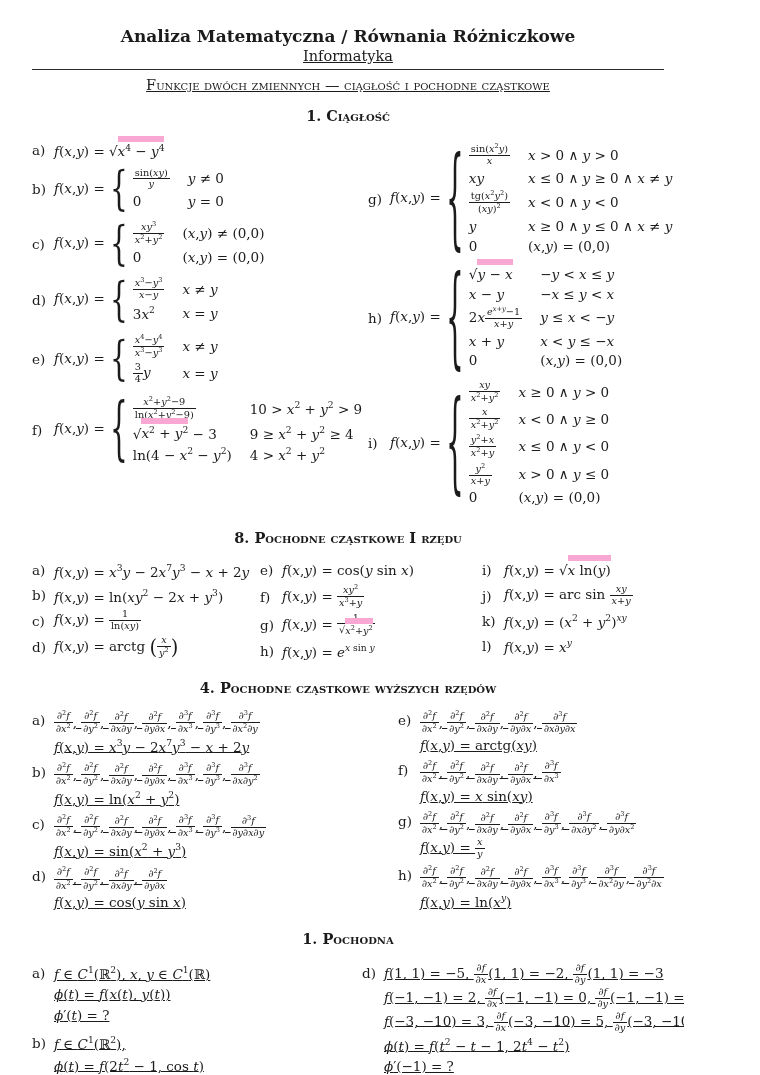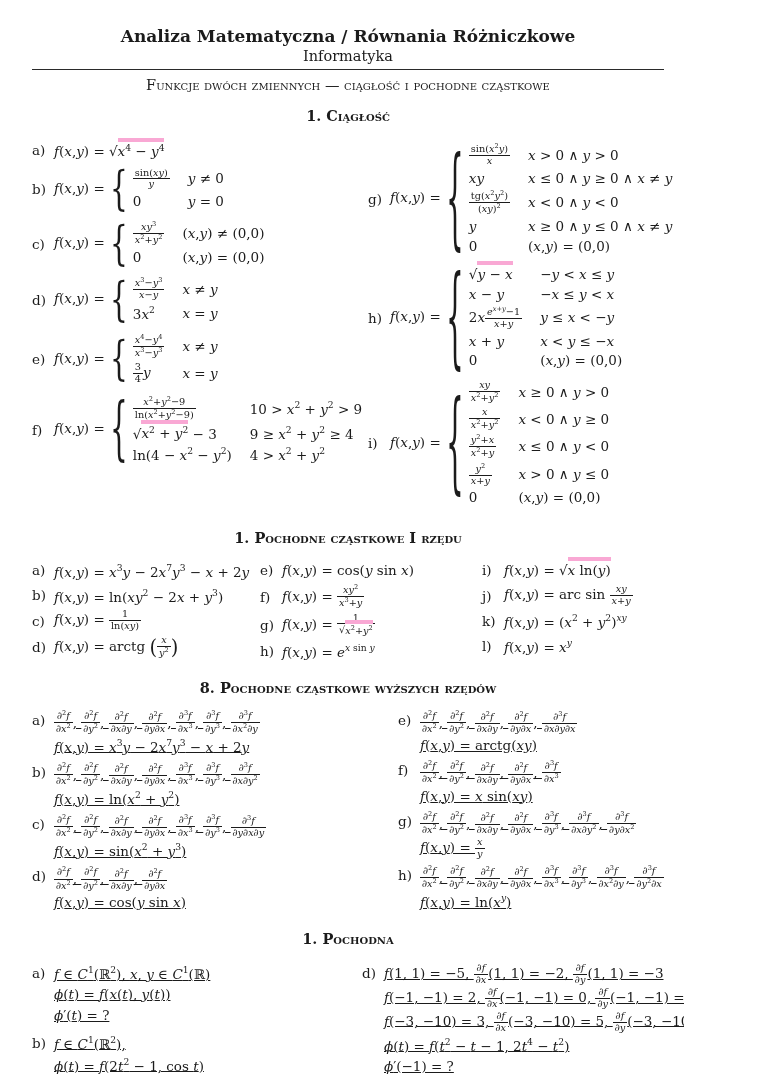--- a/index.html
+++ b/index.html
@@ -4,23 +4,23 @@
 <style>
   html,body{margin:0;padding:0;background:#ffffff;}
   .page{
     width:684px;height:1075px;box-sizing:border-box;
     padding:26px 20px 0 32px;overflow:hidden;
     font-family:"DejaVu Serif",serif;font-size:13.5px;color:#1b1b1b;
     background:#ffffff;
   }
   
   .title{text-align:center;font-weight:bold;font-size:17px;margin-bottom:2px;}
-  .subtitle{text-align:center;font-size:14.5px;margin-bottom:5px;}
+  .subtitle{text-align:center;font-size:14.5px;margin-bottom:5px;text-decoration:underline;}
   .rule{border:none;border-top:1.5px solid #2a2a2a;margin:2px 0 7px 0;}
-  .heading{text-align:center;font-variant:small-caps;font-size:14.5px;margin-bottom:4px;}
+  .heading{text-align:center;font-variant:small-caps;font-size:14.5px;margin-bottom:4px;text-decoration:underline;}
   h2.sechead{text-align:center;font-variant:small-caps;font-weight:bold;font-size:14.5px;margin:14px 0 10px 0;}
   
   .item{display:flex;align-items:center;margin:6px 0;}
   .item .lbl{flex:none;width:22px;}
   .itemt{display:flex;align-items:flex-start;margin:2px 0;}
   .itemt .lbl{flex:none;width:22px;padding-top:3px;}
   .math{white-space:nowrap;}
   .ln{display:block;white-space:nowrap;margin:1px 0;line-height:1.45;text-decoration:underline;}
   
   .cols{display:flex;align-items:flex-start;}
@@ -32,21 +32,21 @@
   .c3l{flex:none;width:366px;}
   .c3r{flex:1;}
   .c4l{flex:none;width:330px;}
   .c4r{flex:1;}
   
   i{font-family:"DejaVu Serif",serif;}
   sup{font-size:0.68em;}
   .fr{display:inline-block;vertical-align:-0.55em;text-align:center;font-size:0.72em;line-height:1.12;}
   .fr .n{display:block;border-bottom:1px solid #1b1b1b;padding:0 2px;}
   .fr .d{display:block;padding:0 2px;}
-  .ov{border-top:4px solid #f9a8d4;padding-top:1px;}
+  .ov{border-top:6px solid #f9a8d4;padding-top:1px;}
   .bp{font-size:1.45em;vertical-align:-0.18em;}
   .cases{display:inline-flex;align-items:center;vertical-align:middle;margin:2px 0;}
   .br{display:inline-block;flex:none;font-size:28px;line-height:28px;margin:0 5px 0 1px;font-weight:400;color:#1b1b1b;}
   .r2{transform:scaleY(1.65);}
   .r3{transform:scaleY(2.45);}
   .r5{transform:scaleY(3.95);}
   .crows{display:inline-grid;grid-template-columns:max-content max-content;column-gap:18px;row-gap:3px;align-items:center;justify-items:start;}
   .cv,.cc{white-space:nowrap;line-height:1.25;}
   
   .sec1 .item{margin:7px 0;}
@@ -199,21 +199,21 @@
                   <span class="cv">0</span>
                   <span class="cc">(<i>x</i>,<i>y</i>) = (0,0)</span>
                 </span>
               </span></span>
           </div>
         </div>
     </div>
   </section>
 
   <section class="sec2">
-    <h2 class="sechead">1. Pochodne cząstkowe I rzędu</h2>
+    <h2 class="sechead">8. Pochodne cząstkowe I rzędu</h2>
     <div class="cols">
       <div class="c2a">
 
           <div class="item">
             <span class="lbl">a)</span>
             <span class="math"><i>f</i>(<i>x</i>,<i>y</i>) = <i>x</i><sup>3</sup><i>y</i> − 2<i>x</i><sup>7</sup><i>y</i><sup>3</sup> − <i>x</i> + 2<i>y</i></span>
           </div>
 
           <div class="item">
             <span class="lbl">b)</span>
@@ -271,21 +271,21 @@
 
           <div class="item">
             <span class="lbl">l)</span>
             <span class="math"><i>f</i>(<i>x</i>,<i>y</i>) = <i>x</i><sup><i>y</i></sup></span>
           </div>
         </div>
     </div>
   </section>
 
   <section class="sec3">
-    <h2 class="sechead">8. Pochodne cząstkowe wyższych rzędów</h2>
+    <h2 class="sechead">4. Pochodne cząstkowe wyższych rzędów</h2>
     <div class="cols">
       <div class="c3l">
 
           <div class="itemt">
             <span class="lbl">a)</span>
             <span class="math">
               <span class="ln"><span class="fr"><span class="n">∂<sup>2</sup><i>f</i></span><span class="d">∂<i>x</i><sup>2</sup></span></span>, <span class="fr"><span class="n">∂<sup>2</sup><i>f</i></span><span class="d">∂<i>y</i><sup>2</sup></span></span>, <span class="fr"><span class="n">∂<sup>2</sup><i>f</i></span><span class="d">∂<i>x</i>∂<i>y</i></span></span>, <span class="fr"><span class="n">∂<sup>2</sup><i>f</i></span><span class="d">∂<i>y</i>∂<i>x</i></span></span>, <span class="fr"><span class="n">∂<sup>3</sup><i>f</i></span><span class="d">∂<i>x</i><sup>3</sup></span></span>, <span class="fr"><span class="n">∂<sup>3</sup><i>f</i></span><span class="d">∂<i>y</i><sup>3</sup></span></span>, <span class="fr"><span class="n">∂<sup>3</sup><i>f</i></span><span class="d">∂<i>x</i><sup>2</sup>∂<i>y</i></span></span></span>
               <span class="ln"><i>f</i>(<i>x</i>,<i>y</i>) = <i>x</i><sup>3</sup><i>y</i> − 2<i>x</i><sup>7</sup><i>y</i><sup>3</sup> − <i>x</i> + 2<i>y</i></span>
             </span>
           </div>

